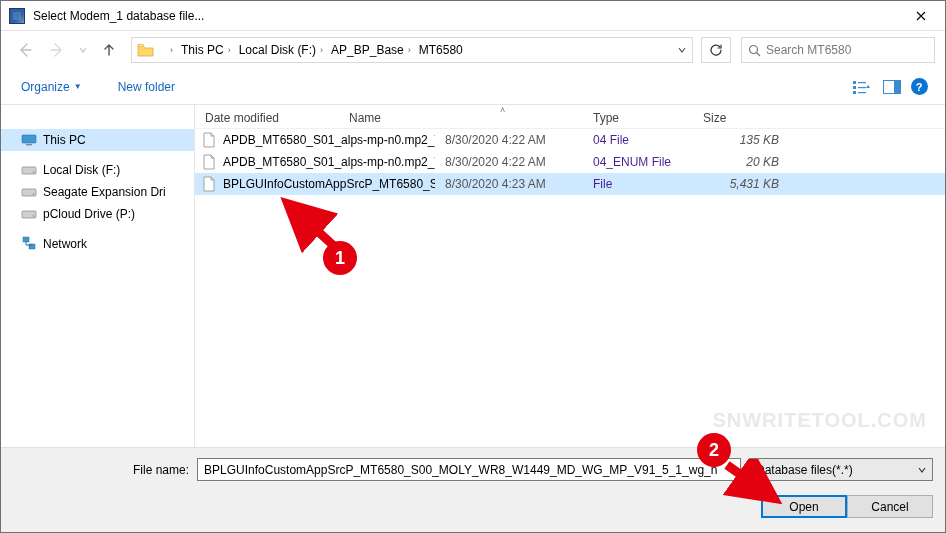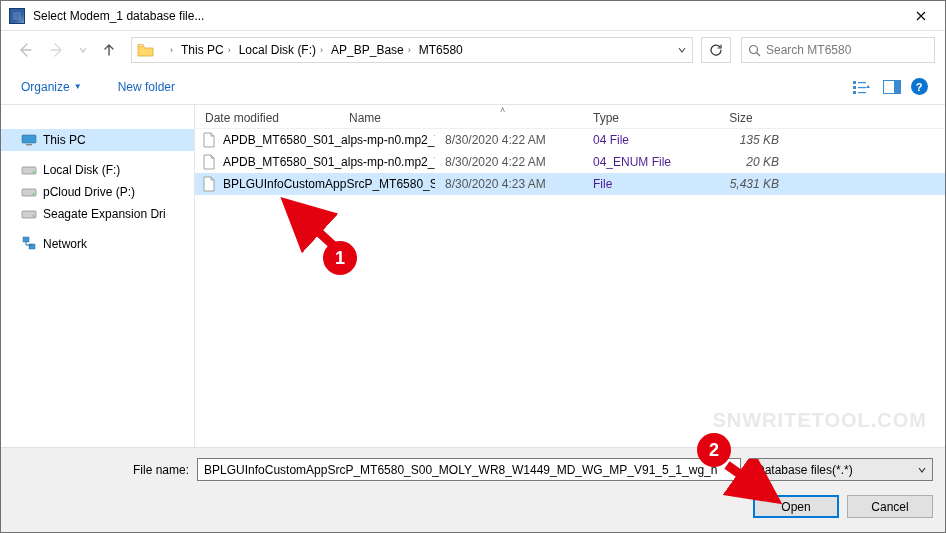--- a/index.html
+++ b/index.html
@@ -37,39 +37,39 @@
 .sidebar { width: 194px; border-right:1px solid #e5e5e5; padding-top:24px; }
 .side-item { display:flex; align-items:center; height:22px; padding-left:20px; gap:6px; color:#000;}
 .side-item.selected{ background:#cde8ff; }
 .side-icon{width:16px;height:16px;display:flex;align-items:center;justify-content:center;}
 .filepane { flex:1; display:flex; flex-direction:column; }
 .headers { display:flex; height:24px; align-items:center; color:#444; border-bottom:1px solid #f0f0f0; padding-top:2px;}
 .hcol { padding-left:10px; display:flex; align-items:center; height:100%; }
 .hcol.name{width:240px; padding-left:6px;}
 .hcol.date{width:148px;}
 .hcol.type{width:110px;}
-.hcol.size{width:104px; justify-content:center; padding-right:18px;}
+.hcol.size{width:104px; justify-content:flex-start; padding-right:18px;}
 .sort-ind{position:absolute; left: 305px; top:0; color:#777; font-size:9px;}
 .headers{position:relative;}
 .rows{}
 .row{display:flex; height:22px; align-items:center;}
 .row.sel{background:#cde8ff;}
 .cell{padding-left:10px; white-space:nowrap; overflow:hidden; text-overflow:ellipsis;}
 .cell.name{width:240px; display:flex; align-items:center; gap:6px; padding-left:6px;}
 .cell.date{width:148px; color:#555;}
 .cell.type{width:110px; color:#4c1d95;}
 .cell.size{width:104px; text-align:right; padding-right:18px; color:#555;font-style:italic;}
 .file-icon{width:16px;height:16px; flex-shrink:0;}
 .file-icon svg{width:16px;height:16px;}
 .footer{ position:absolute; bottom:0; left:0; right:0; background:#f0f0f0; border-top:1px solid #dfdfdf; padding: 10px 12px 14px; }
 .fn-row{display:flex; align-items:center; gap:8px; margin-left:120px;}
 .fn-label{color:#000;}
 .fn-input{flex:1; height:23px; border:1px solid #7a7a7a; padding:0 6px; background:#fff;}
 .fn-select{width:184px; height:23px; border:1px solid #7a7a7a; background:#e9e9e9; display:flex; align-items:center; justify-content:space-between; padding:0 6px;}
-.btn-row{display:flex; justify-content:flex-end; gap:8px; margin-top:14px;}
+.btn-row{display:flex; justify-content:flex-end; gap:0; margin-top:14px;}
 .btn{width:86px; height:23px; border:1px solid #adadad; background:#e1e1e1; display:flex; align-items:center; justify-content:center;}
 .btn.primary{border:2px solid #0078d7; background:#e1e1e1;}
 .watermark{position:absolute; right:18px; bottom:100px; color:#e9e9e9; font-size:20px; font-weight:600; letter-spacing:1px; pointer-events:none;}
 
 .anno-arrow1{position:absolute; left:272px; top:194px; pointer-events:none;}
 .badge{position:absolute; width:34px; height:34px; border-radius:50%; background:#e3000f; color:#fff; display:flex; align-items:center; justify-content:center; font-size:18px; font-weight:bold; pointer-events:none;}
 .badge.b1{left:322px; top:240px;}
 .badge.b2{left:696px; top:432px;}
 .anno-arrow2{position:absolute; left:720px; top:458px; pointer-events:none;}
 .folder-svg{width:18px;height:18px;}
@@ -216,30 +216,30 @@
       </span>
       <span>Local Disk (F:)</span>
     </div>
     <div class="side-item">
       <span class="side-icon">
         <svg class="drive-svg" viewBox="0 0 16 12">
             <rect x="1" y="3" width="14" height="7" rx="1" fill="#d0d0d0" stroke="#888" stroke-width="0.7"></rect>
             <circle cx="12.5" cy="8" r="0.9" fill="#5bd05b"></circle>
           </svg>
       </span>
-      <span>pCloud Drive (P:)</span>
+      <span>Seagate Expansion Dri</span>
     </div>
     <div class="side-item">
       <span class="side-icon">
         <svg class="drive-svg" viewBox="0 0 16 12">
             <rect x="1" y="3" width="14" height="7" rx="1" fill="#d0d0d0" stroke="#888" stroke-width="0.7"></rect>
             <circle cx="12.5" cy="8" r="0.9" fill="#5bd05b"></circle>
           </svg>
       </span>
-      <span>Seagate Expansion Dri</span>
+      <span>pCloud Drive (P:)</span>
     </div>
     <div style="height:8px"></div>
     <div class="side-item">
       <span class="side-icon">
         <svg class="net-svg" viewBox="0 0 16 16">
             <rect x="2" y="1" width="6" height="5" fill="#3e98d3" stroke="#2c6fa0" stroke-width="0.5"></rect>
             <rect x="8" y="8" width="6" height="5" fill="#3e98d3" stroke="#2c6fa0" stroke-width="0.5"></rect>
             <path d="M5 6 v3 h6 v-1" stroke="#2c6fa0" stroke-width="1" fill="none"></path>
           </svg>
       </span>

